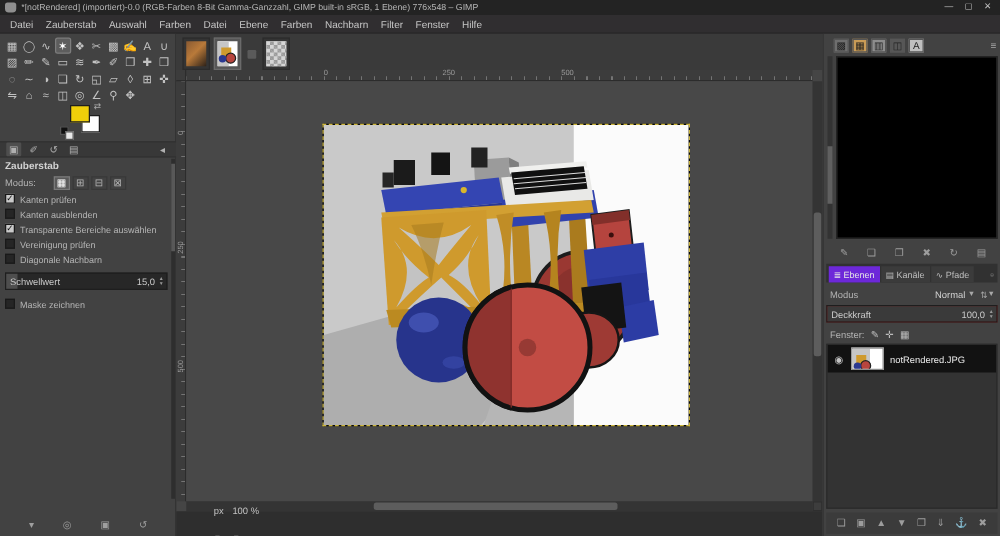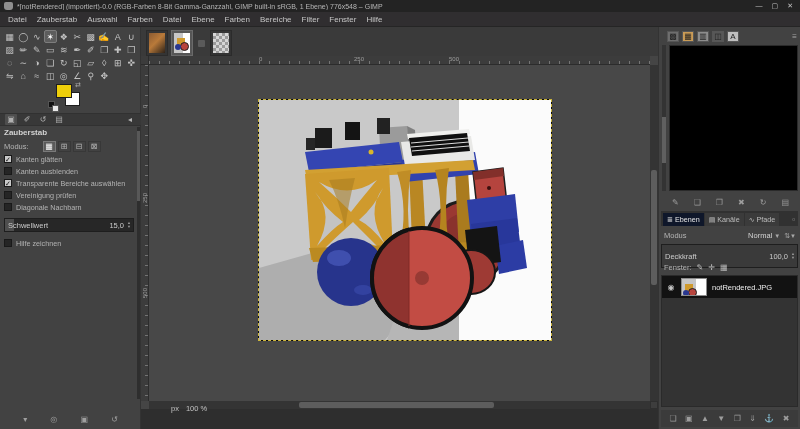--- a/index.html
+++ b/index.html
@@ -94,28 +94,28 @@
   .rtabs{position:absolute;left:8px;top:2px;right:3px;height:14px;display:flex;align-items:center;gap:3px;}
   .rt-icon{width:12px;height:11px;font-size:8px;line-height:10px;text-align:center;color:#1f1f1f;border:1px solid #565656;}
   .rt-menu{margin-left:auto;color:#a8a8a8;font-size:8px;}
   .prevscroll{position:absolute;left:3px;top:18px;width:4px;height:146px;background:#333;}
   .prevscroll .handle{position:absolute;left:0;right:0;top:72px;height:46px;background:#606060;}
   .preview{position:absolute;left:10px;top:18px;right:2px;height:146px;background:#000;border:1px solid #2a2a2a;}
   .brushactions{position:absolute;left:8px;right:6px;top:168px;height:14px;display:flex;justify-content:space-between;align-items:center;padding:0 5px;}
   .ba{font-size:8px;color:#9d9d9d;}
   .layertabs{position:absolute;left:2px;right:2px;top:184px;height:15px;background:#313131;display:flex;align-items:flex-end;gap:1px;padding-left:2px;}
   .ltab{display:flex;align-items:center;gap:2px;font-size:7.2px;color:#bdbdbd;background:#3b3b3b;padding:0 4px;height:13px;white-space:nowrap;}
-  .ltab.active{background:#0f172a;color:#e6e6e6;}
+  .ltab.active{background:#6d28d9;color:#e6e6e6;}
   .ltab .ic{font-size:7px;}
   .lt-menu{margin-left:auto;margin-right:3px;color:#999;font-size:8px;margin-bottom:2px;}
   .moderow{position:absolute;left:5px;right:4px;top:202px;height:13px;display:flex;align-items:center;font-size:7.5px;}
   .moderow .lab{color:#b4b4b4;flex:1;}
   .moderow .val{color:#d2d2d2;margin-right:2px;}
   .mr-btn{color:#a5a5a5;font-size:7px;margin-left:4px;}
-  .opacityrow{position:absolute;left:2px;right:2px;top:217px;height:24px;background:#7f1d1d;border:1px solid #1e1e1e;display:flex;align-items:center;}
+  .opacityrow{position:absolute;left:2px;right:2px;top:217px;height:14px;background:#7f1d1d;border:1px solid #1e1e1e;display:flex;align-items:center;}
   .opacityrow .fill{position:absolute;left:0;top:0;bottom:0;width:100%;background:#3a3a3a;}
   .lockrow{position:absolute;left:5px;right:4px;top:234px;height:12px;display:flex;align-items:center;gap:5px;font-size:7.5px;color:#b4b4b4;}
   .lock-ic{font-size:8px;color:#bcbcbc;}
   .layerlist{position:absolute;left:2px;right:2px;top:248px;bottom:22px;background:#333;border:1px solid #2a2a2a;overflow:hidden;}
   .layer-row{display:flex;align-items:center;height:22px;gap:5px;padding:0 4px;}
   .layer-row.selected{background:#121212;}
   .eye{font-size:8px;color:#c4c4c4;width:10px;text-align:center;}
   .lthumb{width:26px;height:18px;border:1px solid #8c8c8c;flex:0 0 auto;}
   .lname{font-size:7.5px;color:#ececec;white-space:nowrap;}
   .layeractions{position:absolute;left:2px;right:2px;bottom:2px;height:17px;display:flex;justify-content:space-evenly;align-items:center;background:#3b3b3b;}
@@ -135,21 +135,21 @@
 </div>
 
 <div class="menubar" id="menubar">
     <div class="menu-item">Datei</div>
     <div class="menu-item">Zauberstab</div>
     <div class="menu-item">Auswahl</div>
     <div class="menu-item">Farben</div>
     <div class="menu-item">Datei</div>
     <div class="menu-item">Ebene</div>
     <div class="menu-item">Farben</div>
-    <div class="menu-item">Bereiche</div>
+    <div class="menu-item">Nachbarn</div>
     <div class="menu-item">Filter</div>
     <div class="menu-item">Fenster</div>
     <div class="menu-item">Hilfe</div>
   </div>
 
 <div class="leftdock">
   <div class="toolgrid" id="toolgrid">
       <div class="tool">▦</div>
       <div class="tool">◯</div>
       <div class="tool">∿</div>
@@ -209,21 +209,21 @@
       <span id="modeBtns" style="display:flex;gap:2px;">
           <span class="mode-btn active">▦</span>
           <span class="mode-btn">⊞</span>
           <span class="mode-btn">⊟</span>
           <span class="mode-btn">⊠</span>
         </span>
     </div>
     <div id="optChecks">
         <div class="opt-check">
           <span class="cbox on">✓</span>
-          <span class="clabel">Kanten glätten</span>
+          <span class="clabel">Kanten prüfen</span>
         </div>
         <div class="opt-check">
           <span class="cbox"></span>
           <span class="clabel">Kanten ausblenden</span>
         </div>
         <div class="opt-check">
           <span class="cbox on">✓</span>
           <span class="clabel">Transparente Bereiche auswählen</span>
         </div>
         <div class="opt-check">
@@ -240,21 +240,21 @@
       <span class="slabel">Schwellwert</span>
       <span class="svalue">15,0</span>
       <span class="spin">
           <span>▲</span>
           <span>▼</span>
         </span>
     </div>
     <div class="maskwrap" id="optMask">
         <div class="opt-check">
           <span class="cbox"></span>
-          <span class="clabel">Hilfe zeichnen</span>
+          <span class="clabel">Maske zeichnen</span>
         </div>
       </div>
   </div>
   <div class="optscroll">
       <div class="handle"></div>
     </div>
   <div class="presetrow" id="presetRow">
       <span class="pbtn">▾</span>
       <span class="pbtn">◎</span>
       <span class="pbtn">▣</span>

